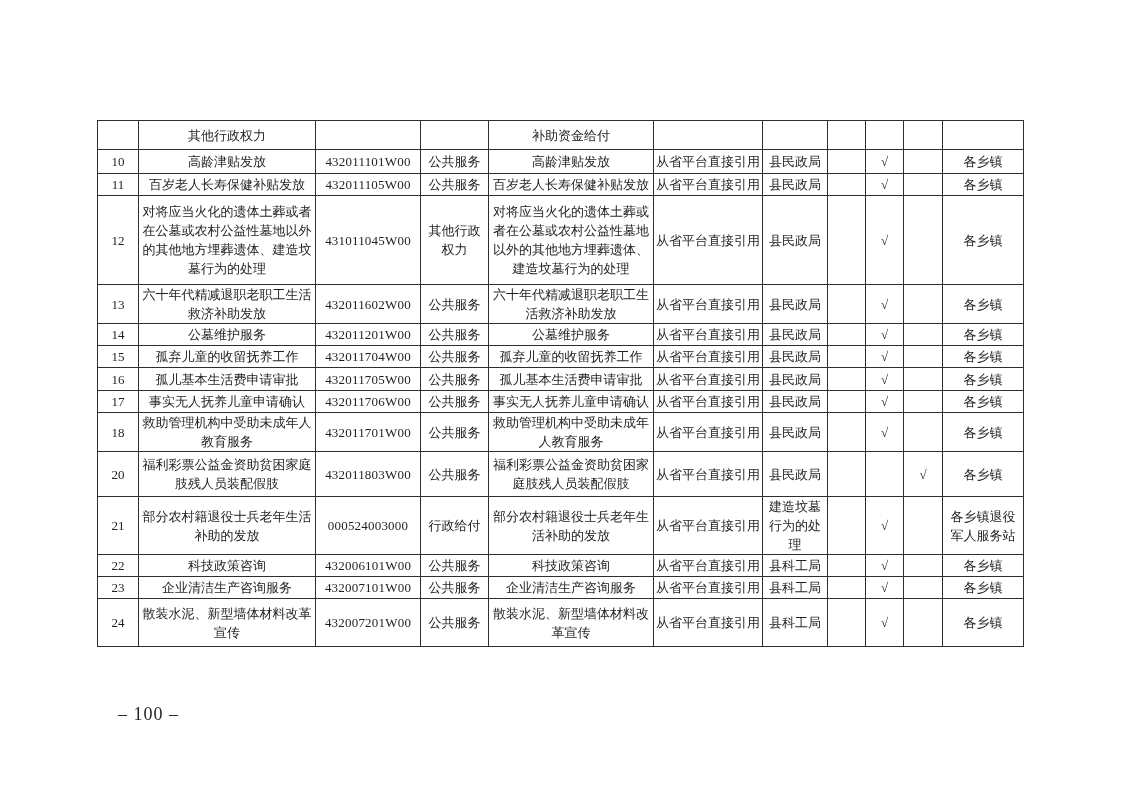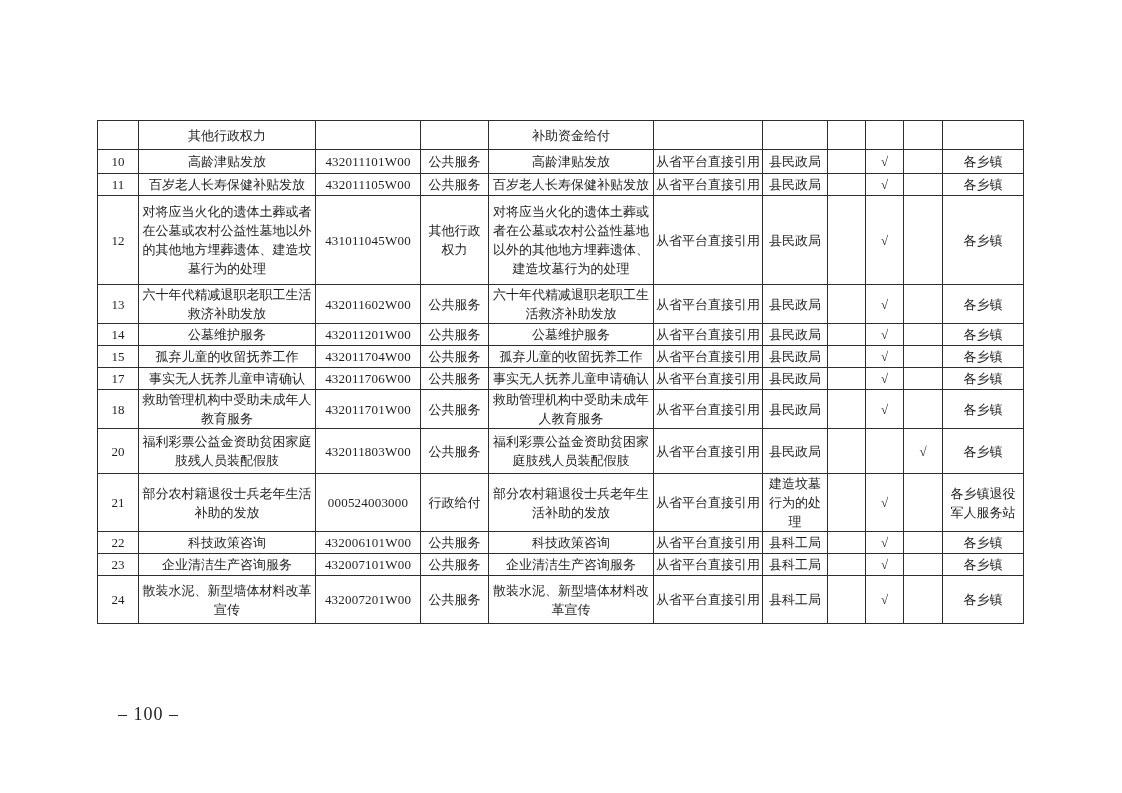--- a/index.html
+++ b/index.html
@@ -145,20 +145,33 @@
           <td class="c3">432011704W00</td>
           <td class="c4">公共服务</td>
           <td class="c5">孤弃儿童的收留抚养工作</td>
           <td class="c6">从省平台直接引用</td>
           <td class="c7">县民政局</td>
           <td class="c8"></td>
           <td class="c9">√</td>
           <td class="c10"></td>
           <td class="c11">各乡镇</td>
         </tr>
+        <tr style="height: 23px;">
+          <td class="c1">16</td>
+          <td class="c2">孤儿基本生活费申请审批</td>
+          <td class="c3">432011705W00</td>
+          <td class="c4">公共服务</td>
+          <td class="c5">孤儿基本生活费申请审批</td>
+          <td class="c6">从省平台直接引用</td>
+          <td class="c7">县民政局</td>
+          <td class="c8"></td>
+          <td class="c9">√</td>
+          <td class="c10"></td>
+          <td class="c11">各乡镇</td>
+        </tr>
         <tr style="height: 22px;">
           <td class="c1">17</td>
           <td class="c2">事实无人抚养儿童申请确认</td>
           <td class="c3">432011706W00</td>
           <td class="c4">公共服务</td>
           <td class="c5">事实无人抚养儿童申请确认</td>
           <td class="c6">从省平台直接引用</td>
           <td class="c7">县民政局</td>
           <td class="c8"></td>
           <td class="c9">√</td>

